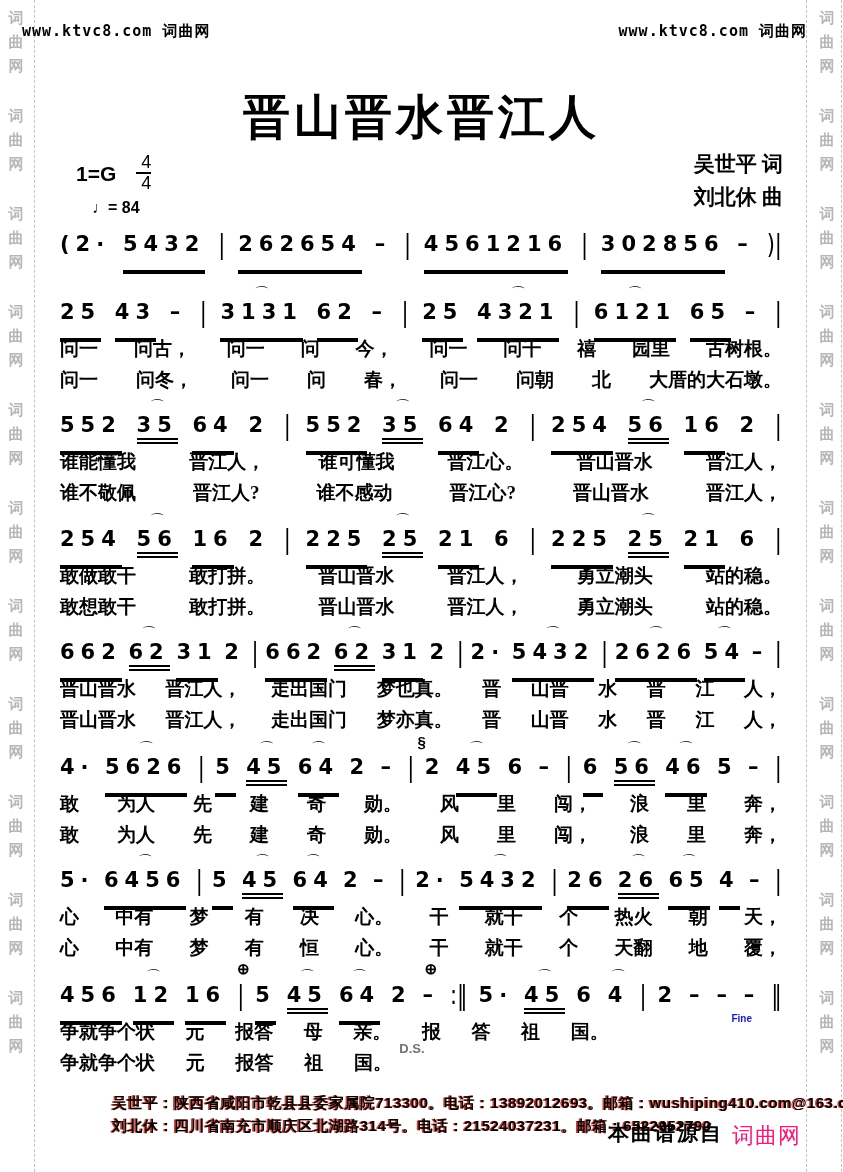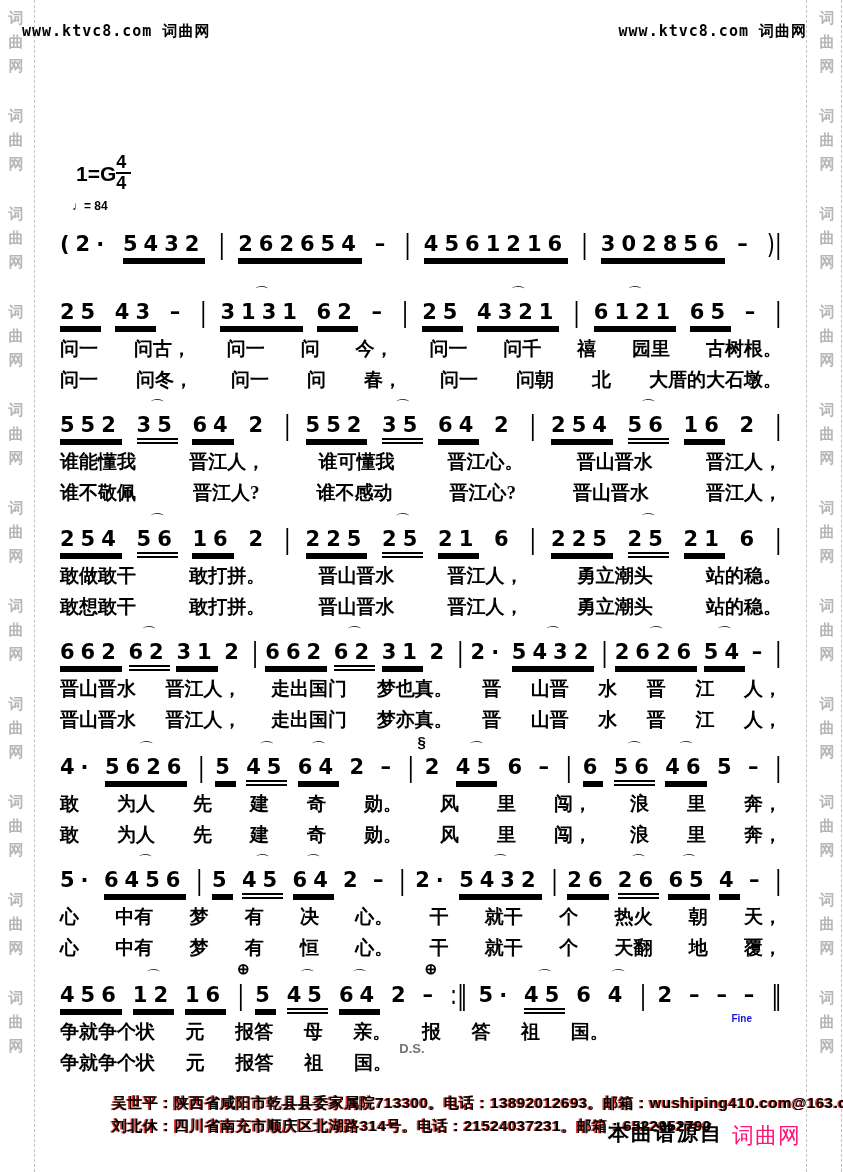--- a/index.html
+++ b/index.html
@@ -11,33 +11,33 @@
             font-family:"Liberation Serif",serif;}
   .side-col .grp{display:flex;flex-direction:column;}
   .vline{position:absolute;top:0;bottom:0;border-left:1px dashed #c3c3c3;}
   
   .hdr-mark{position:absolute;top:22px;font-family:"DejaVu Sans Mono",monospace;
             font-weight:bold;font-size:15px;letter-spacing:1px;}
   
   .title{position:absolute;top:86px;left:0;right:0;text-align:center;font-size:47px;
          font-weight:900;letter-spacing:4px;font-family:"Liberation Sans",sans-serif;}
   .keysig{position:absolute;left:76px;top:156px;font-size:21px;font-weight:bold;}
-  .meter{display:inline-block;vertical-align:middle;text-align:left;
-         font-size:18px;line-height:17px;font-weight:bold;position:relative;top:-2px;}
+  .meter{display:inline-block;vertical-align:middle;margin-left:20px;text-align:right;
+         font-size:18px;line-height:17px;font-weight:normal;position:relative;top:-2px;}
   .meter .bar4{display:block;width:15px;border-top:2px solid #000;margin:1px auto;}
-  .tempo{position:absolute;left:72px;top:199px;font-size:12px;font-weight:bold;}
+  .tempo{position:absolute;left:92px;top:199px;font-size:16px;font-weight:bold;}
   .credits{position:absolute;right:60px;top:148px;text-align:right;font-size:21px;
            font-weight:bold;line-height:33px;font-family:"Liberation Serif",serif;}
   
   .systems{position:absolute;left:60px;top:0;width:722px;}
   .system{position:absolute;left:0;width:100%;}
   .notation-line{display:flex;justify-content:space-between;align-items:baseline;
                  font-family:"DejaVu Sans",sans-serif;font-weight:bold;font-size:21px;height:30px;}
   .tok{display:inline-block;letter-spacing:6px;padding-right:0;white-space:nowrap;position:relative;}
-  .tok.u1{border-bottom:6px solid #000000;padding-bottom:2px;}
+  .tok.u1{border-bottom:4px solid #000000;padding-bottom:14px;}
   .tok.u2{border-bottom:6px double #000;padding-bottom:1px;}
   .tok.arc::before{content:"⌒";position:absolute;left:50%;transform:translateX(-50%);
                    top:-16px;font-size:15px;letter-spacing:0;font-weight:normal;}
   .tok.bar{letter-spacing:0;transform:scaleY(1.3);font-weight:normal;}
   .lyric-line{display:flex;justify-content:space-between;margin-top:7px;
               font-family:"Liberation Serif",serif;font-weight:bold;font-size:19px;line-height:24px;gap:24px;}
   .mark{position:absolute;font-weight:bold;white-space:nowrap;}
   
   .footer-line{position:absolute;left:112px;font-size:15px;font-weight:bold;color:#000;
                text-shadow:-1.5px 0 0 #d83a30;font-family:"Liberation Sans",sans-serif;
@@ -165,24 +165,29 @@
         <div>词</div>
         <div>曲</div>
         <div>网</div>
       </div>
     </div>
   <div class="vline" style="left:841px;"></div>
 
   <div class="hdr-mark" style="left:22px;">www.ktvc8.com 词曲网</div>
   <div class="hdr-mark" style="right:36px;">www.ktvc8.com 词曲网</div>
 
+  <div class="title">晋山晋水晋江人</div>
   <div class="keysig">
     <span>1=G</span><span class="meter"><span>4</span><span class="bar4"></span><span>4</span></span>
   </div>
   <div class="tempo">♩= 84</div>
+  <div class="credits">
+    <div>吴世平 词</div>
+    <div>刘北休 曲</div>
+  </div>
 
   <div class="systems">
       <div class="system" style="top: 232px;">
         <div class="notation-line">
           <span class="tok">(2·</span>
           <span class="tok u1">5432</span>
           <span class="tok bar">|</span>
           <span class="tok u1">262654</span>
           <span class="tok">–</span>
           <span class="tok bar">|</span>

